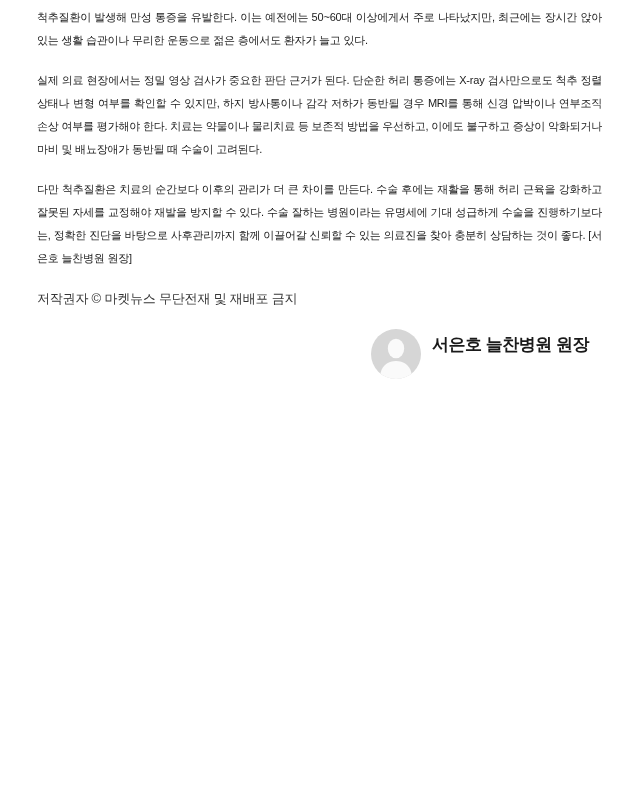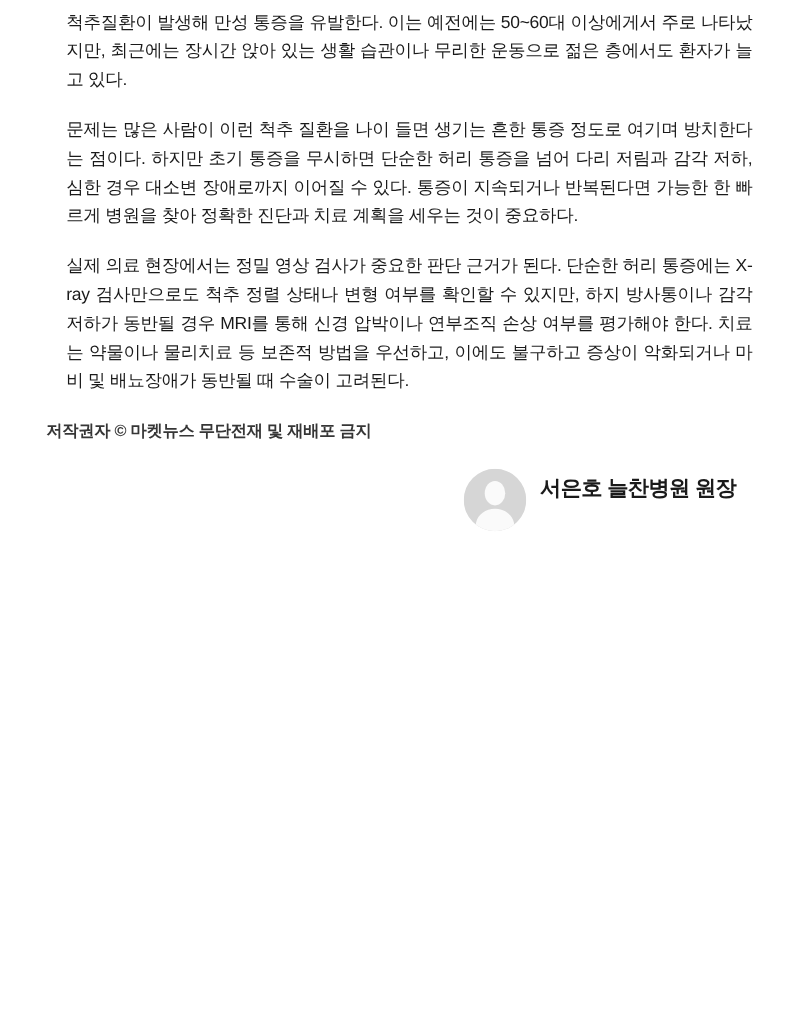--- a/index.html
+++ b/index.html
@@ -15,34 +15,33 @@
     font-family: "Liberation Sans", sans-serif;
     background: var(--background, #ffffff);
   }
   .article {
     position: absolute;
     top: 6px;
     left: 37px;
     width: 565px;
   }
   .para {
-    margin: 0 0 17px 16px;
-    font-size: 14px;
+    margin: 0 0 17px 0;
+    font-size: 11px;
     line-height: 23px;
     text-align: justify;
     color: var(--body-text, #1a1a1a);
     letter-spacing: -0.2px;
   }
   .copyright {
     margin: 19px 0 0 0;
     font-size: 13px;
     line-height: 19px;
     color: var(--copyright-text, #363636);
     letter-spacing: -0.2px;
-    font-weight: bold;
   }
   .author-row {
     display: flex;
     justify-content: flex-end;
     align-items: flex-start;
     gap: 11px;
     margin-top: 21px;
     padding-right: 13px;
   }
   .avatar {
@@ -62,22 +61,22 @@
     margin-top: 5px;
     letter-spacing: -0.5px;
     white-space: nowrap;
   }
 </style>
 </head>
 <body>
 
 <main class="article">
   <p class="para">척추질환이 발생해 만성 통증을 유발한다. 이는 예전에는 50~60대 이상에게서 주로 나타났지만, 최근에는 장시간 앉아 있는 생활 습관이나 무리한 운동으로 젊은 층에서도 환자가 늘고 있다.</p>
-  <p class="para">문제는 많은 사람이 이런 척추 질환을 나이 들면 생기는 흔한 통증 정도로 여기며 방치한다는 점이다. 하지만 초기 통증을 무시하면 단순한 허리 통증을 넘어 다리 저림과 감각 저하, 심한 경우 대소변 장애로까지 이어질 수 있다. 통증이 지속되거나 반복된다면 가능한 한 빠르게 병원을 찾아 정확한 진단과 치료 계획을 세우는 것이 중요하다.</p>
   <p class="para">실제 의료 현장에서는 정밀 영상 검사가 중요한 판단 근거가 된다. 단순한 허리 통증에는 X-ray 검사만으로도 척추 정렬 상태나 변형 여부를 확인할 수 있지만, 하지 방사통이나 감각 저하가 동반될 경우 MRI를 통해 신경 압박이나 연부조직 손상 여부를 평가해야 한다. 치료는 약물이나 물리치료 등 보존적 방법을 우선하고, 이에도 불구하고 증상이 악화되거나 마비 및 배뇨장애가 동반될 때 수술이 고려된다.</p>
+  <p class="para">다만 척추질환은 치료의 순간보다 이후의 관리가 더 큰 차이를 만든다. 수술 후에는 재활을 통해 허리 근육을 강화하고 잘못된 자세를 교정해야 재발을 방지할 수 있다. 수술 잘하는 병원이라는 유명세에 기대 성급하게 수술을 진행하기보다는, 정확한 진단을 바탕으로 사후관리까지 함께 이끌어갈 신뢰할 수 있는 의료진을 찾아 충분히 상담하는 것이 좋다. [서은호 늘찬병원 원장]</p>
 
   <p class="copyright">저작권자 © 마켓뉴스 무단전재 및 재배포 금지</p>
 
   <div class="author-row">
     <span class="avatar">
       <svg viewBox="0 0 50 50" aria-hidden="true">
         <defs>
           <clipPath id="avclip">
               <circle cx="25" cy="25" r="25"></circle>
             </clipPath>

